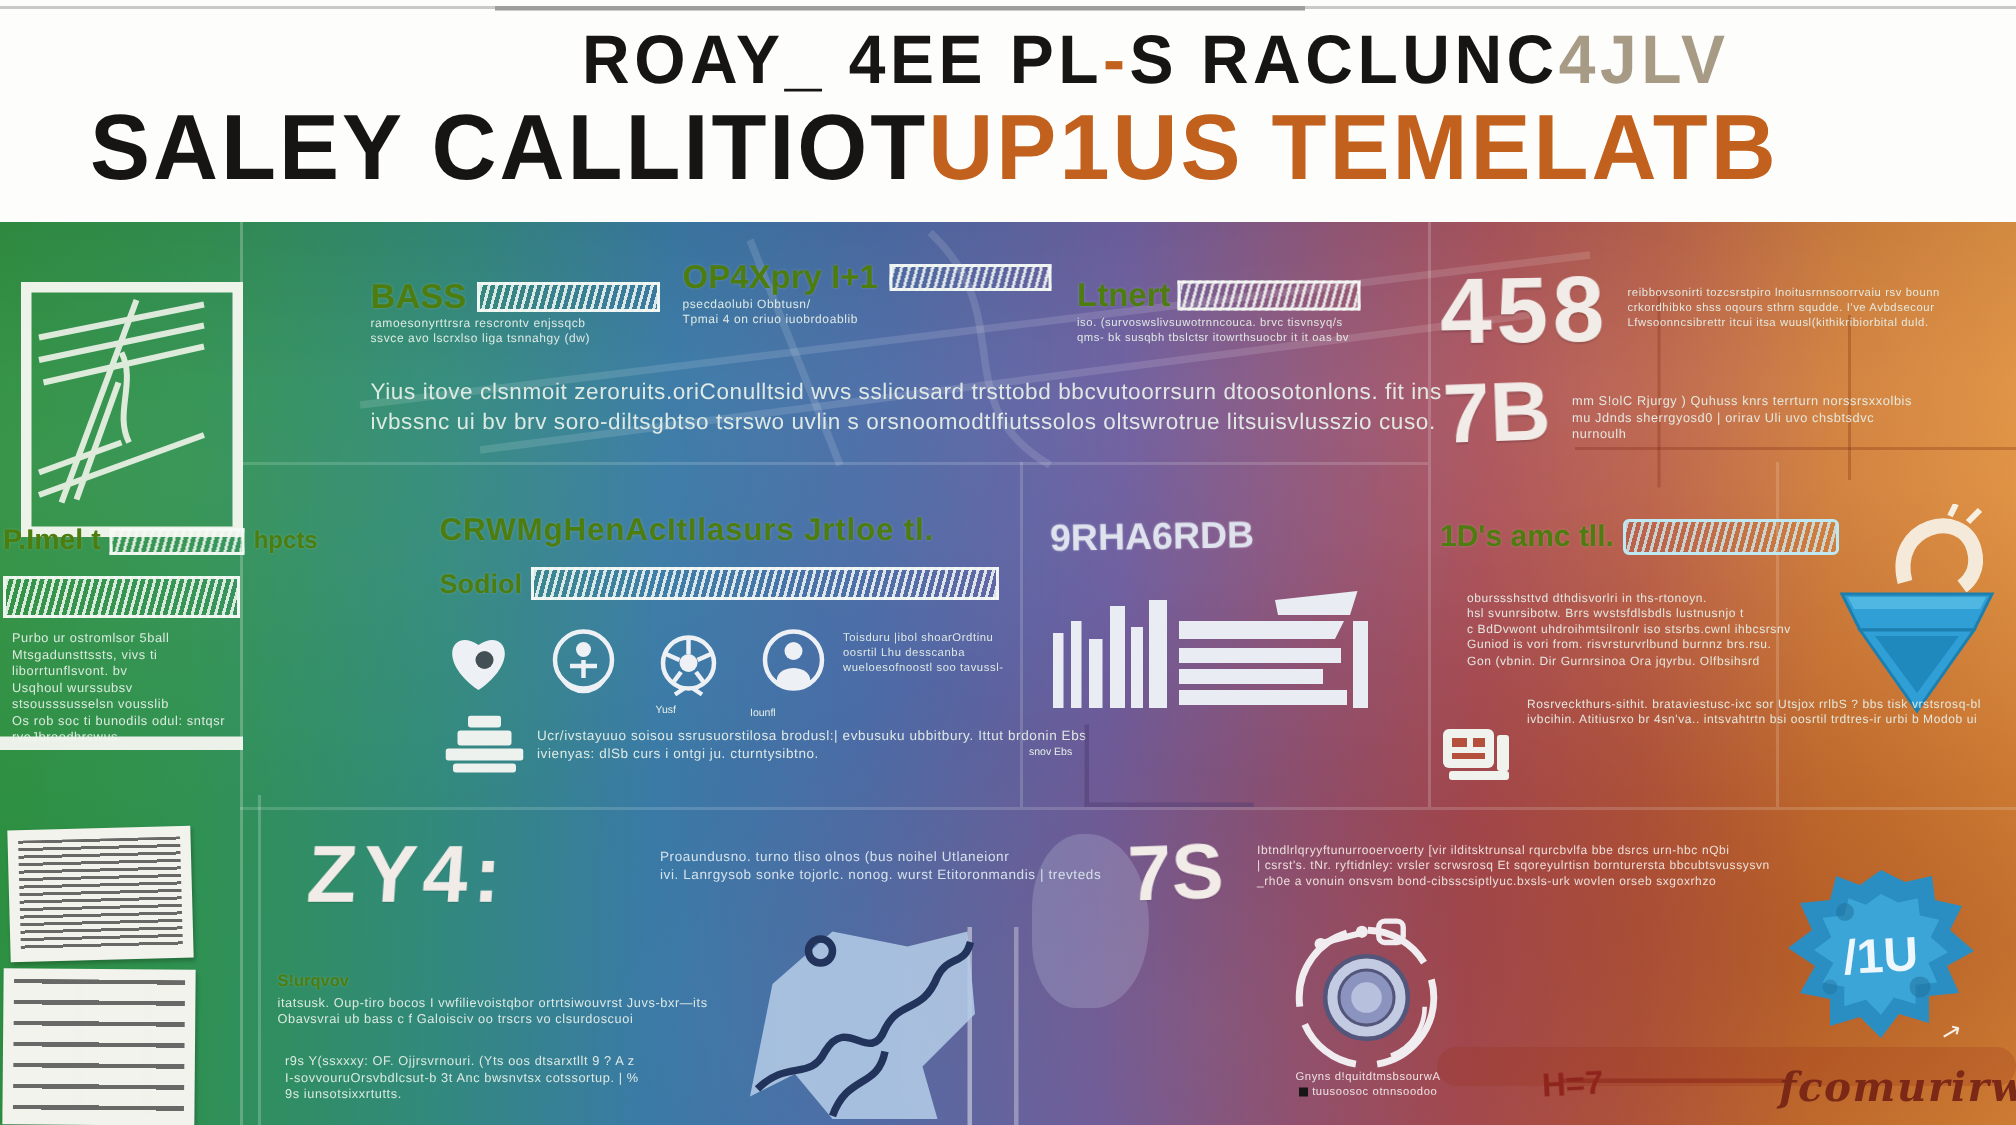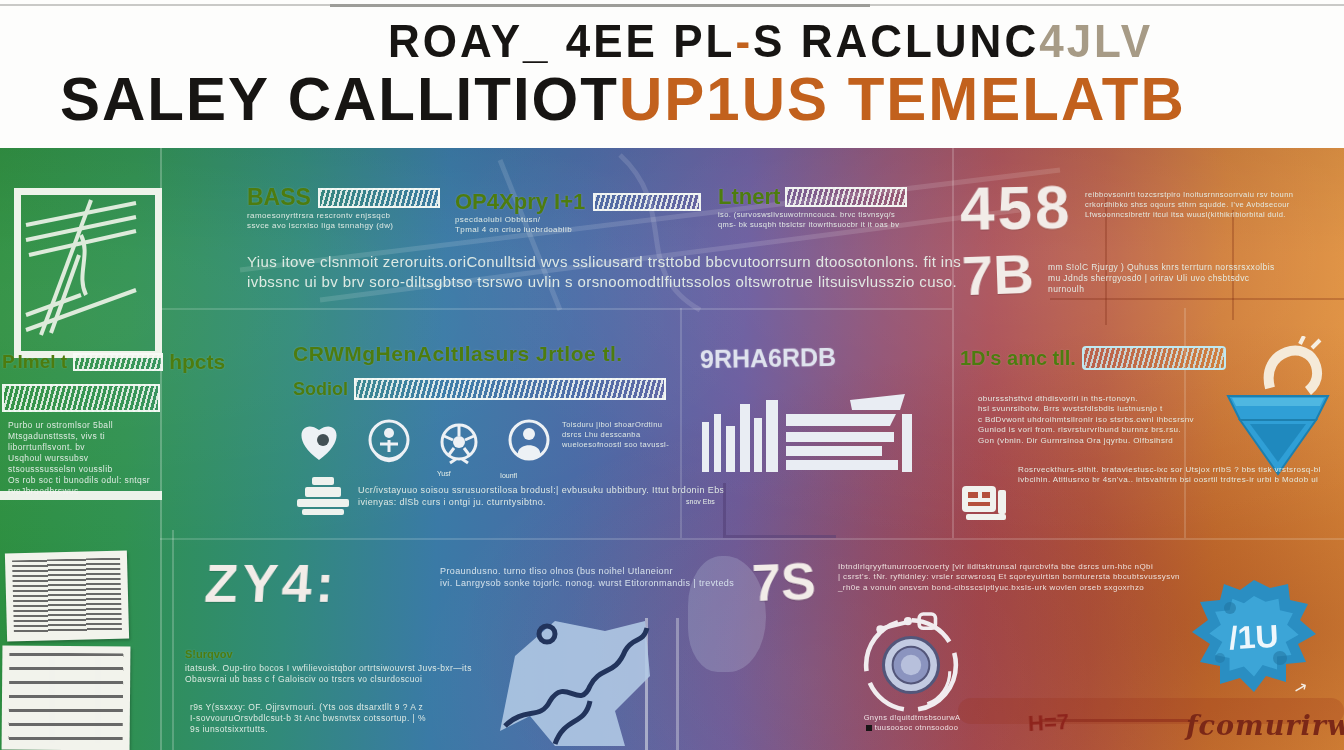--- a/index.html
+++ b/index.html
@@ -135,21 +135,21 @@
         <path d="M5,135 L115,95"></path>
           <path d="M5,120 L60,100"></path>
         <path d="M60,40 C70,60 55,80 65,100"></path>
       </g>
     </svg>
   </div>
 
   <div class="hrow" style="left:2px;top:350px;width:232px">
     <span class="hd" style="position:static;font-size:19px">P.Imel t</span>
     <span class="hbar" style="width:86px;height:14px"></span>
-    <span class="hd" style="position:static;font-size:21px">hpcts</span>
+    <span class="hd" style="position:static;font-size:16px">hpcts</span>
   </div>
   <span class="hbar" style="position:absolute;left:2px;top:384px;width:154px;height:24px"></span>
 
   <div class="sm" style="left:8px;top:420px;width:150px">
     <div>Purbo ur ostromlsor 5ball</div>
     <div>Mtsgadunsttssts, vivs ti liborrtunflsvont. bv</div>
     <div>Usqhoul wurssubsv stsousssusselsn vousslib</div>
     <div>Os rob soc ti bunodils odul: sntqsr rveJbroodhrswus</div>
   </div>
 
@@ -164,21 +164,21 @@
 
   <div style="position:absolute;left:247px;top:184px">
     <div style="display:flex;align-items:center;gap:7px">
       <span class="hd" style="position:static;font-size:23px">BASS</span>
       <span class="hbar" style="width:118px;height:16px"></span>
     </div>
     <div class="sm" style="position:static;width:215;font-size:8px">ramoesonyrttrsra rescrontv enjssqcb</div>
     <div class="sm" style="position:static;font-size:8px">ssvce avo lscrxlso liga tsnnahgy (dw)</div>
   </div>
 
-  <div style="position:absolute;left:455px;top:189px">
+  <div style="position:absolute;left:455px;top:172px">
     <div style="display:flex;align-items:center;gap:8px">
       <span class="hd" style="position:static;font-size:22px">OP4Xpry I+1</span>
       <span class="hbar" style="width:104px;height:14px"></span>
     </div>
     <div class="sm" style="position:static;font-size:8px">psecdaolubi  Obbtusn/</div>
     <div class="sm" style="position:static;font-size:8px">Tpmai 4 on criuo iuobrdoablib</div>
   </div>
 
   <div style="position:absolute;left:718px;top:184px">
     <div style="display:flex;align-items:center;gap:5px">
@@ -243,21 +243,21 @@
   <svg class="ic" style="left:505px;top:416px" viewBox="0 0 46 52">
     <circle cx="23" cy="24" r="19" stroke="#edf1f5" stroke-width="3" fill="none"></circle>
     <circle cx="23" cy="18" r="6" fill="#edf1f5"></circle>
     <path d="M12,36 C14,27 32,27 34,36 L34,40 C28,44 18,44 12,40 Z" fill="#edf1f5"></path>
   </svg>
   <div class="cap" style="left:437px;top:470px">Yusf</div>
   <div class="cap" style="left:500px;top:472px">Iounfl</div>
 
   <div class="sm" style="left:562px;top:420px;width:128px;font-size:7.5px">
     <div>Toisduru |ibol shoarOrdtinu</div>
-    <div>dsrcs Lhu desscanba</div>
+    <div>oosrtil Lhu desscanba</div>
     <div>wueloesofnoostl soo tavussl-</div>
   </div>
 
   <svg style="position:absolute;left:297px;top:477px" width="52" height="40" viewBox="0 0 52 40">
     <g fill="#eef2ee">
       <rect x="15" y="0" width="22" height="8" rx="2"></rect>
       <rect x="8" y="10" width="36" height="10" rx="2"></rect>
       <rect x="0" y="22" width="52" height="8" rx="2"></rect>
       <rect x="5" y="32" width="42" height="6" rx="2"></rect>
     </g>

